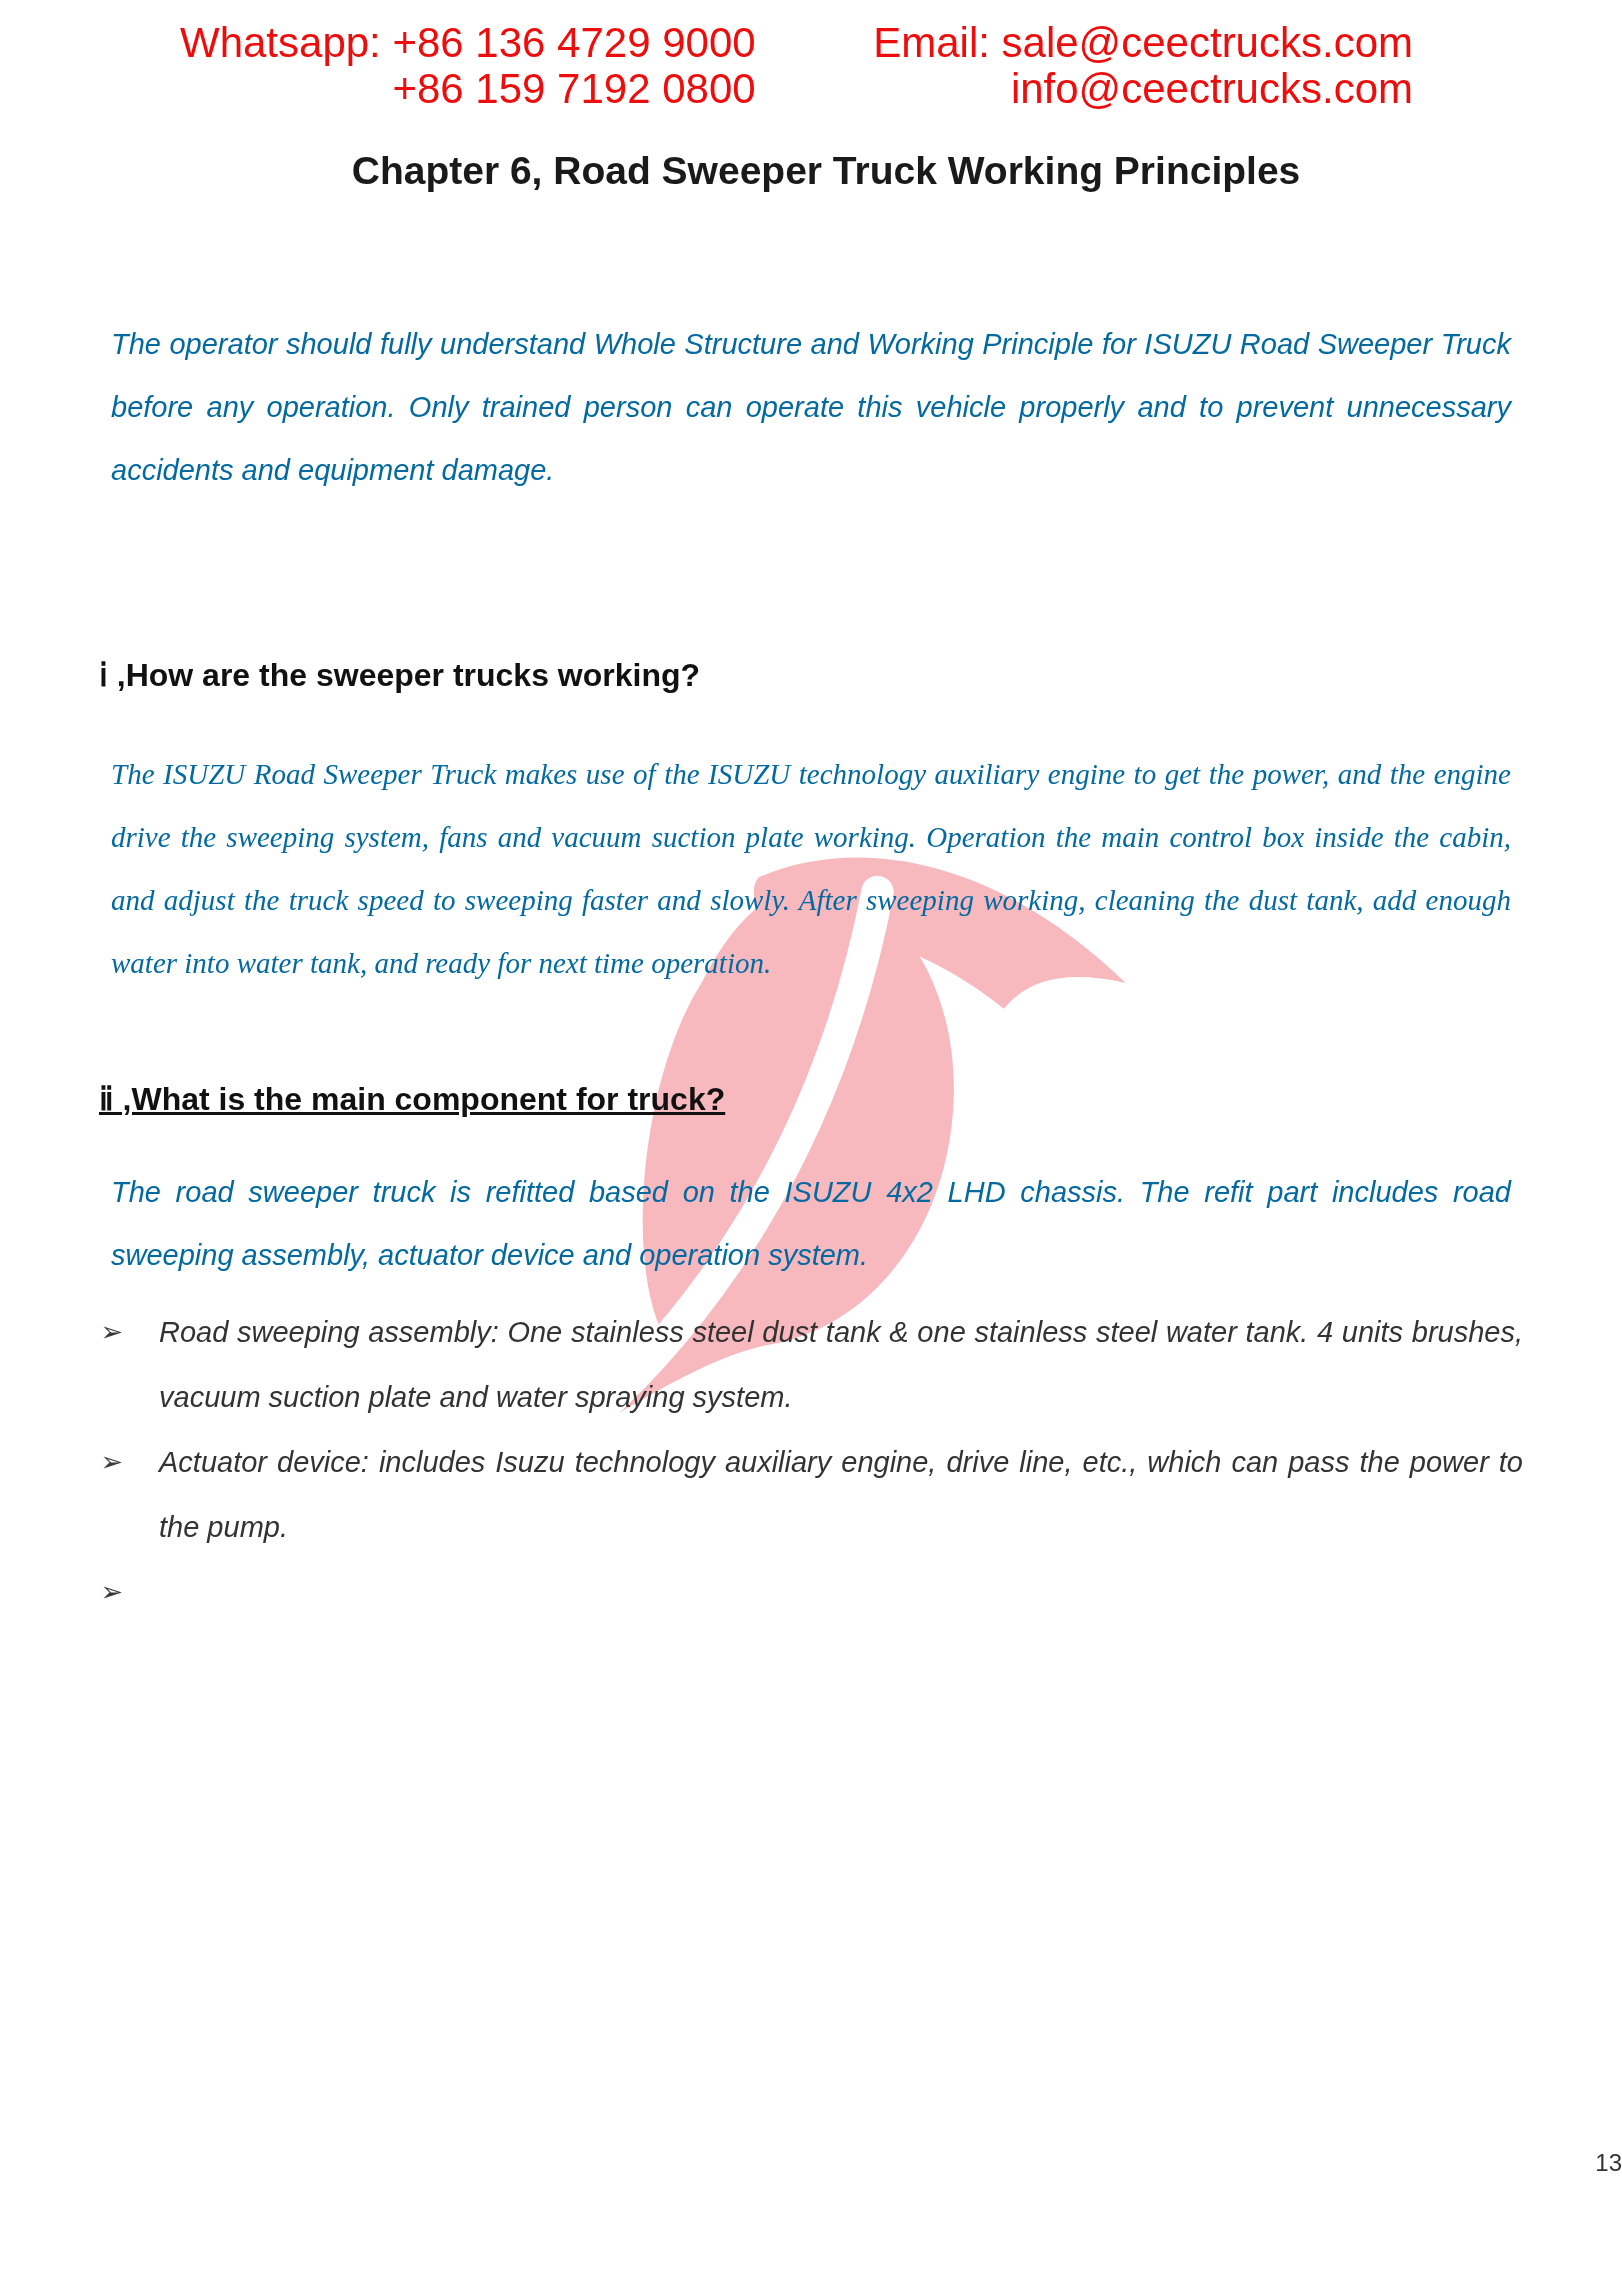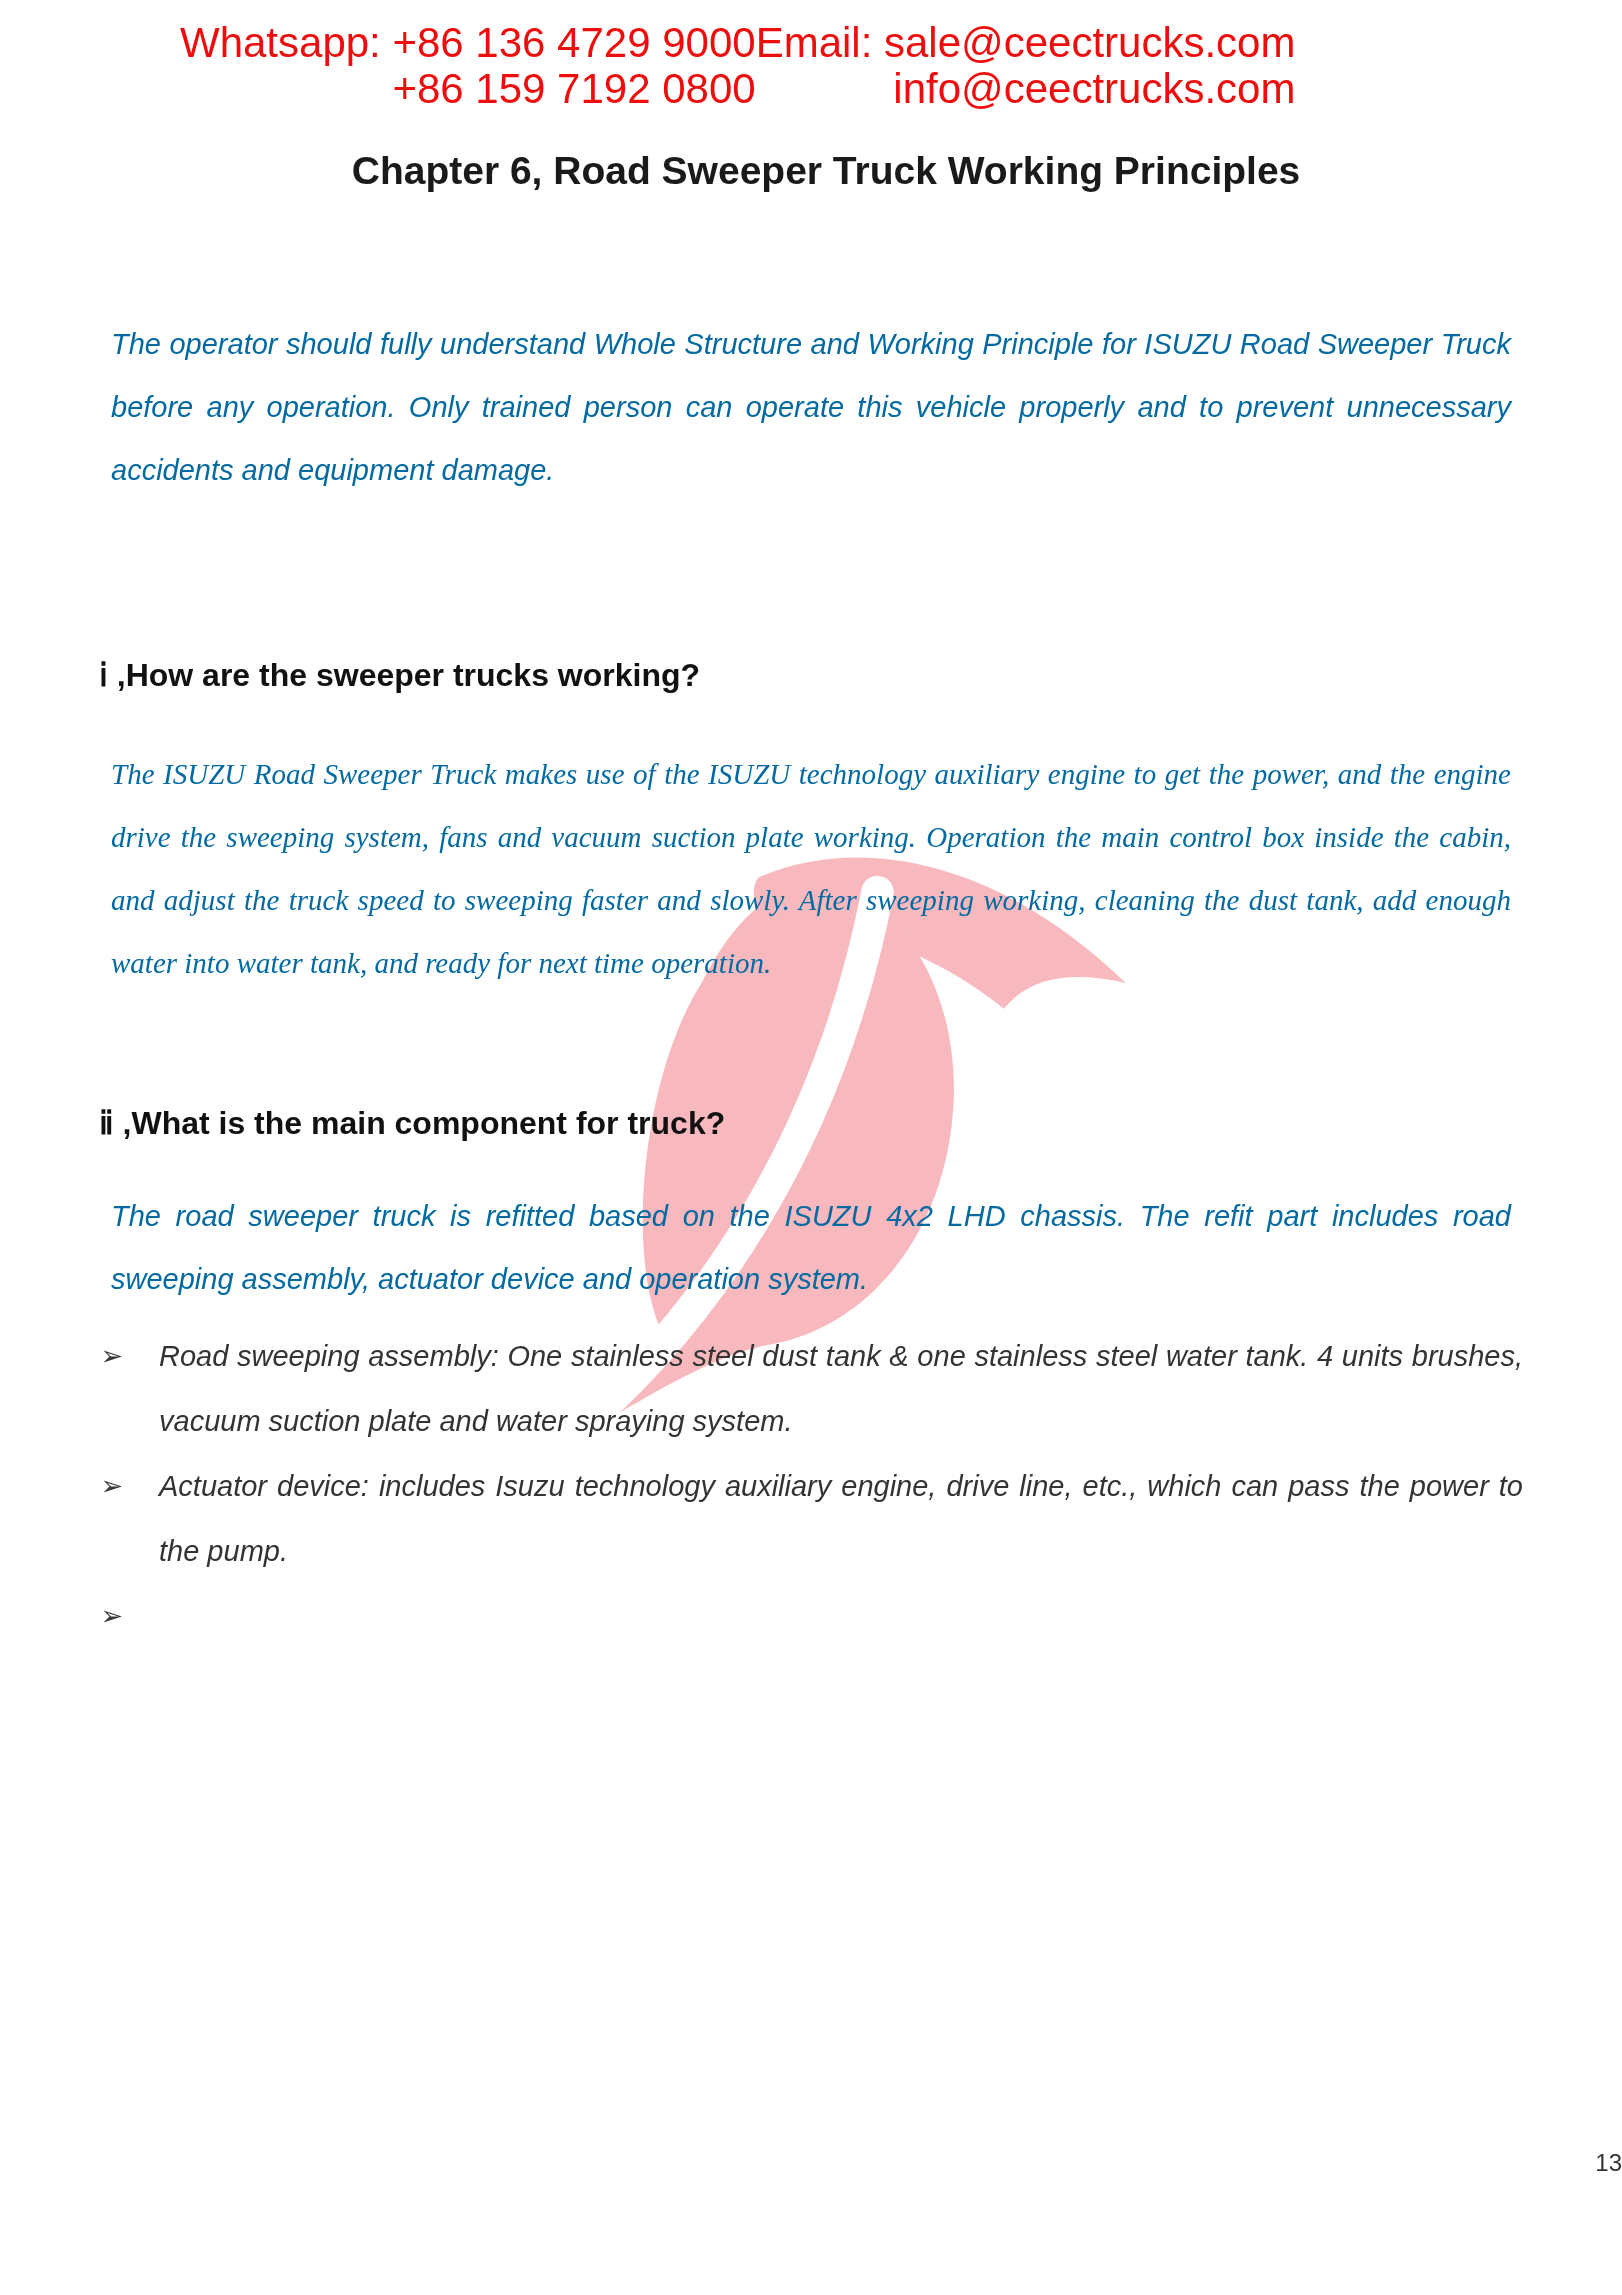--- a/index.html
+++ b/index.html
@@ -16,41 +16,41 @@
   .wm-logo{position:absolute;inset:0;width:100%;height:100%;}
   .wm-text{
     position:absolute;top:1338px;left:0;width:100%;
     text-align:center;
     font-weight:bold;font-size:115px;letter-spacing:3.2px;
     color:#d9d9d9;white-space:nowrap;
   }
   
   .content{position:relative;z-index:1;}
   .hdr{
-    display:flex;justify-content:flex-start;
+    display:flex;justify-content:space-between;
     padding:19.5px 209px 0 180px;
     font-size:42px;line-height:46px;
     white-space:nowrap;
   }
   .hdr .blk{text-align:right;}
   .title{
     text-align:center;font-weight:bold;font-size:39px;line-height:45px;
     margin:36px 0 0;color:#1a1a1a;padding-left:30px;
   }
   .body-col{padding:0 99px;}
   .para{
     font-size:29px;font-style:italic;line-height:63px;
     text-align:justify;color:#0369a1;margin:12px;
   }
   .intro{margin-top:120px;}
   .sec-h{
     font-size:32px;font-weight:bold;line-height:42px;
     color:#111111;margin:152px 0 0;
   }
-  .sec-h.second{margin-top:107px;}
+  .sec-h.second{margin-top:83px;text-decoration:underline;}
   .sec-body-1{margin-top:47px;font-family:Liberation Serif, serif;}
   .sec-body-2{margin-top:41px;}
   ul.bullets{list-style:none;margin:13px 0 0;padding:0;}
   .bullets li{
     position:relative;padding-left:60px;
     font-size:29px;font-style:italic;line-height:65px;
     text-align:justify;color:#333333;
   }
   .bullets .marker{
     position:absolute;left:1.6px;top:0.8px;

